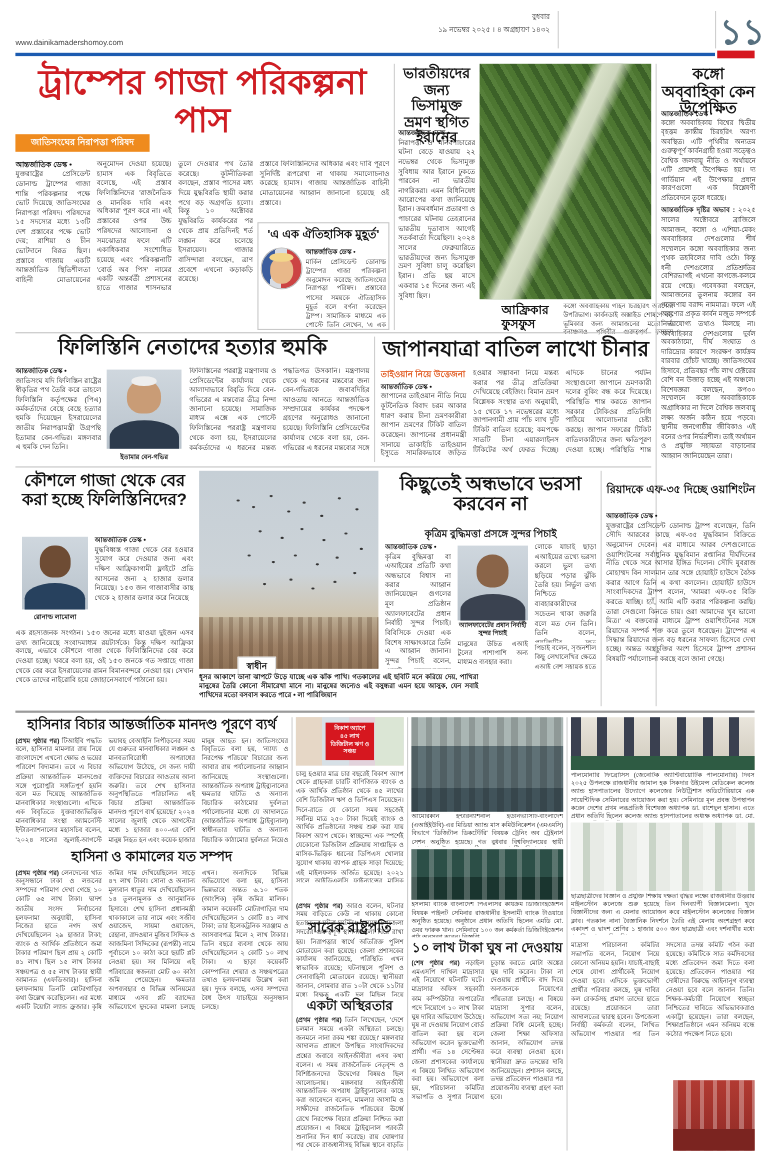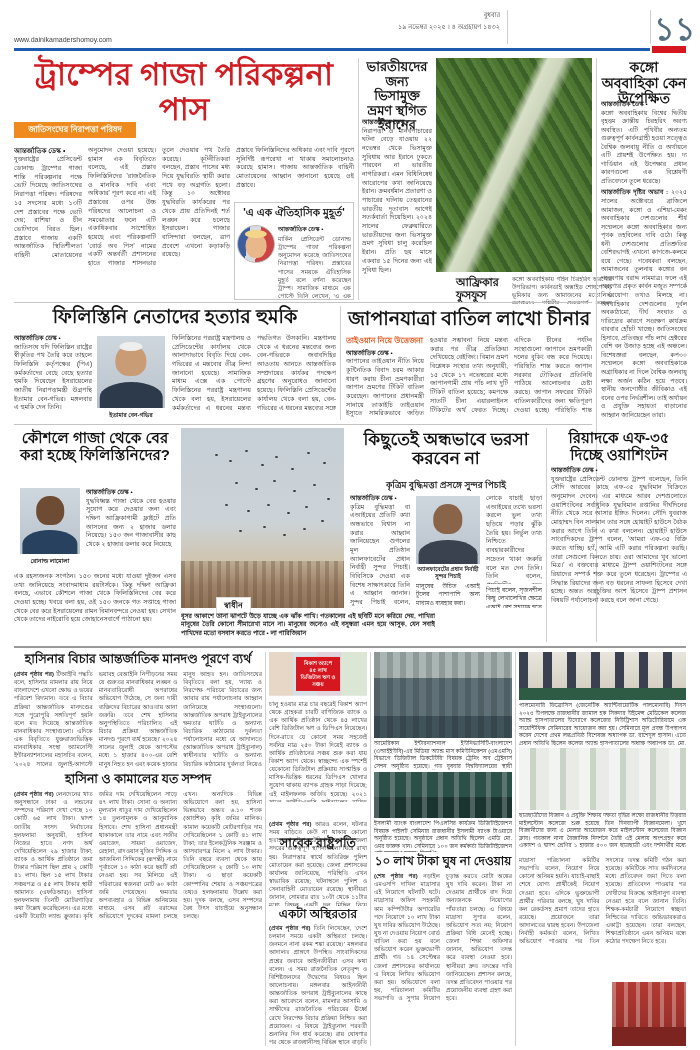--- a/index.html
+++ b/index.html
@@ -189,21 +189,21 @@
     <span class="head"></span>
     <span class="torso"></span>
   </div>
   <div class="abs" style="left:414px;top:566px;width:68px;text-align:center;font-size:5.6px;font-weight:bold;color:#111;line-height:1.25;">অ্যালফাবেটের প্রধান নির্বাহী সুন্দর পিচাই</div>
   <div class="abs bd" style="left:416px;top:582px;width:64px;height:26px;font-size:6px;">মানুষের উচিত এআই টুলের পাশাপাশি অন্য মাধ্যমও ব্যবহার করা।</div>
   <div class="abs bd" style="left:486px;top:494px;width:56px;height:90px;">লোকে যাচাই ছাড়া এআইয়ের তথ্যে ভরসা করলে ভুল তথ্য ছড়িয়ে পড়ার ঝুঁকি তৈরি হয়। নির্ভুল তথ্য নিশ্চিতে ব্যবহারকারীদের সচেতন থাকা জরুরি বলে মত দেন তিনি। তিনি বলেন, প্রযুক্তিটির দ্রুত বিকাশের এই সময়ে যাচাই জরুরি।</div>
   <div class="abs bd" style="left:486px;top:586px;width:56px;height:22px;font-size:6px;">পিচাই বলেন, সৃজনশীল কিছু লেখালেখির ক্ষেত্রে এআই বেশ সহায়ক হতে পারে। তবে নির্ভুল তথ্যের জন্য নিজস্ব যাচাই দরকার বলে এআইয়ের আধিক্যতা নতুন এক শঙ্কা তৈরি করল।</div>
 
   <div class="abs vline" style="left:546px;top:428px;height:214px;"></div>
 
-  <div class="abs hl" style="left:551px;top:430px;width:136px;font-size:15px;">রিয়াদকে এফ-৩৫ দিচ্ছে ওয়াশিংটন</div>
+  <div class="abs hl" style="left:551px;top:440px;width:136px;font-size:10px;">রিয়াদকে এফ-৩৫ দিচ্ছে ওয়াশিংটন</div>
   <div class="abs bd" style="left:551px;top:466px;width:136px;height:176px;">
     <div class="by" style="font-size:6.2px;">আন্তর্জাতিক ডেস্ক •</div>
     <p>যুক্তরাষ্ট্রের প্রেসিডেন্ট ডোনাল্ড ট্রাম্প বলেছেন, তিনি সৌদি আরবের কাছে এফ-৩৫ যুদ্ধবিমান বিক্রিতে অনুমোদন দেবেন। এর মাধ্যমে আরব দেশগুলোতে ওয়াশিংটনের সর্বাধুনিক যুদ্ধবিমান রপ্তানির দীর্ঘদিনের নীতি থেকে সরে আসার ইঙ্গিত দিলেন। সৌদি যুবরাজ মোহাম্মদ বিন সালমান তার সঙ্গে হোয়াইট হাউসে বৈঠক করার আগে তিনি এ কথা বললেন। হোয়াইট হাউসে সাংবাদিকদের ট্রাম্প বলেন, 'আমরা এফ-৩৫ বিক্রি করতে যাচ্ছি। হ্যাঁ, আমি এটি করার পরিকল্পনা করছি। তারা সেগুলো কিনতে চায়। ওরা আমাদের খুব ভালো মিত্র।' এ বক্তব্যের মাধ্যমে ট্রাম্প ওয়াশিংটনের সঙ্গে রিয়াদের সম্পর্ক শক্ত করে তুলে ধরেছেন। ট্রাম্পের এ সিদ্ধান্ত রিয়াদের জন্য বড় ধরনের সাফল্য হিসেবে দেখা হচ্ছে। অন্তত অস্ত্রচুক্তির অংশ হিসেবে ট্রাম্প প্রশাসন বিষয়টি পর্যালোচনা করছে বলে জানা গেছে।</p>
   </div>
 
   <div class="abs" style="left:14px;top:646px;width:672px;height:2px;background:#9a9a9a;"></div>
 
   <div class="abs hl" style="left:14px;top:652px;width:248px;font-size:12.5px;">হাসিনার বিচার আন্তর্জাতিক মানদণ্ড পূরণে ব্যর্থ</div>
   <div class="abs bd cols3" style="left:14px;top:670px;width:248px;height:98px;font-size:5.9px;">
     <p><span class="mk">(প্রথম পৃষ্ঠার পর)</span> <span>টিআইবি পদ্ধতি বলে, হাসিনার মামলার রায় নিয়ে বাংলাদেশে এখনো ক্ষোভ ও ভয়ের পরিবেশ বিদ্যমান। তবে এ বিচার প্রক্রিয়া আন্তর্জাতিক মানদণ্ডের সঙ্গে পুরোপুরি সঙ্গতিপূর্ণ হয়নি বলে মত দিয়েছে আন্তর্জাতিক মানবাধিকার সংস্থাগুলো। এদিকে এক বিবৃতিতে যুক্তরাজ্যভিত্তিক মানবাধিকার সংস্থা অ্যামনেস্টি ইন্টারন্যাশনালের মহাসচিব বলেন, '২০২৪ সালের জুলাই-আগস্টে ভয়াবহ বেআইনি নিপীড়নের সময় যে গুরুতর মানবাধিকার লঙ্ঘন ও মানবতাবিরোধী অপরাধের অভিযোগ উঠেছে, সে জন্য দায়ী ব্যক্তিদের বিচারের আওতায় আনা জরুরি। তবে শেখ হাসিনার অনুপস্থিতিতে পরিচালিত এই বিচার প্রক্রিয়া আন্তর্জাতিক মানদণ্ড পূরণে ব্যর্থ হয়েছে।' ২০২৪ সালের জুলাই থেকে আগস্টের মধ্যে ১ হাজার ৪০০-এর বেশি মানুষ নিহত হন এবং কয়েক হাজার মানুষ আহত হন। জাতিসংঘের বিবৃতিতে বলা হয়, 'ন্যায্য ও নিরপেক্ষ পরিচয়ে' বিচারের জন্য আবার রায় পর্যালোচনার আহ্বান জানিয়েছে সংস্থাগুলো। আন্তর্জাতিক অপরাধ ট্রাইব্যুনালের ক্ষমতার ঘাটতি ও অন্যান্য বিচারিক কাঠামোর দুর্বলতা পর্যালোচনার মধ্যে যে আদালতে (আন্তর্জাতিক অপরাধ ট্রাইব্যুনাল) স্বাধীনতার ঘাটতি ও অন্যান্য বিচারিক কাঠামোর দুর্বলতা নিয়েও প্রশ্ন তুলেছে তারা। বিচারের জন্য আবার আদালতে পরিচালনার মাধ্যমে দায়মুক্তি নিশ্চিতে সমঝোতার আহ্বানও করা হয়।</span></p>

